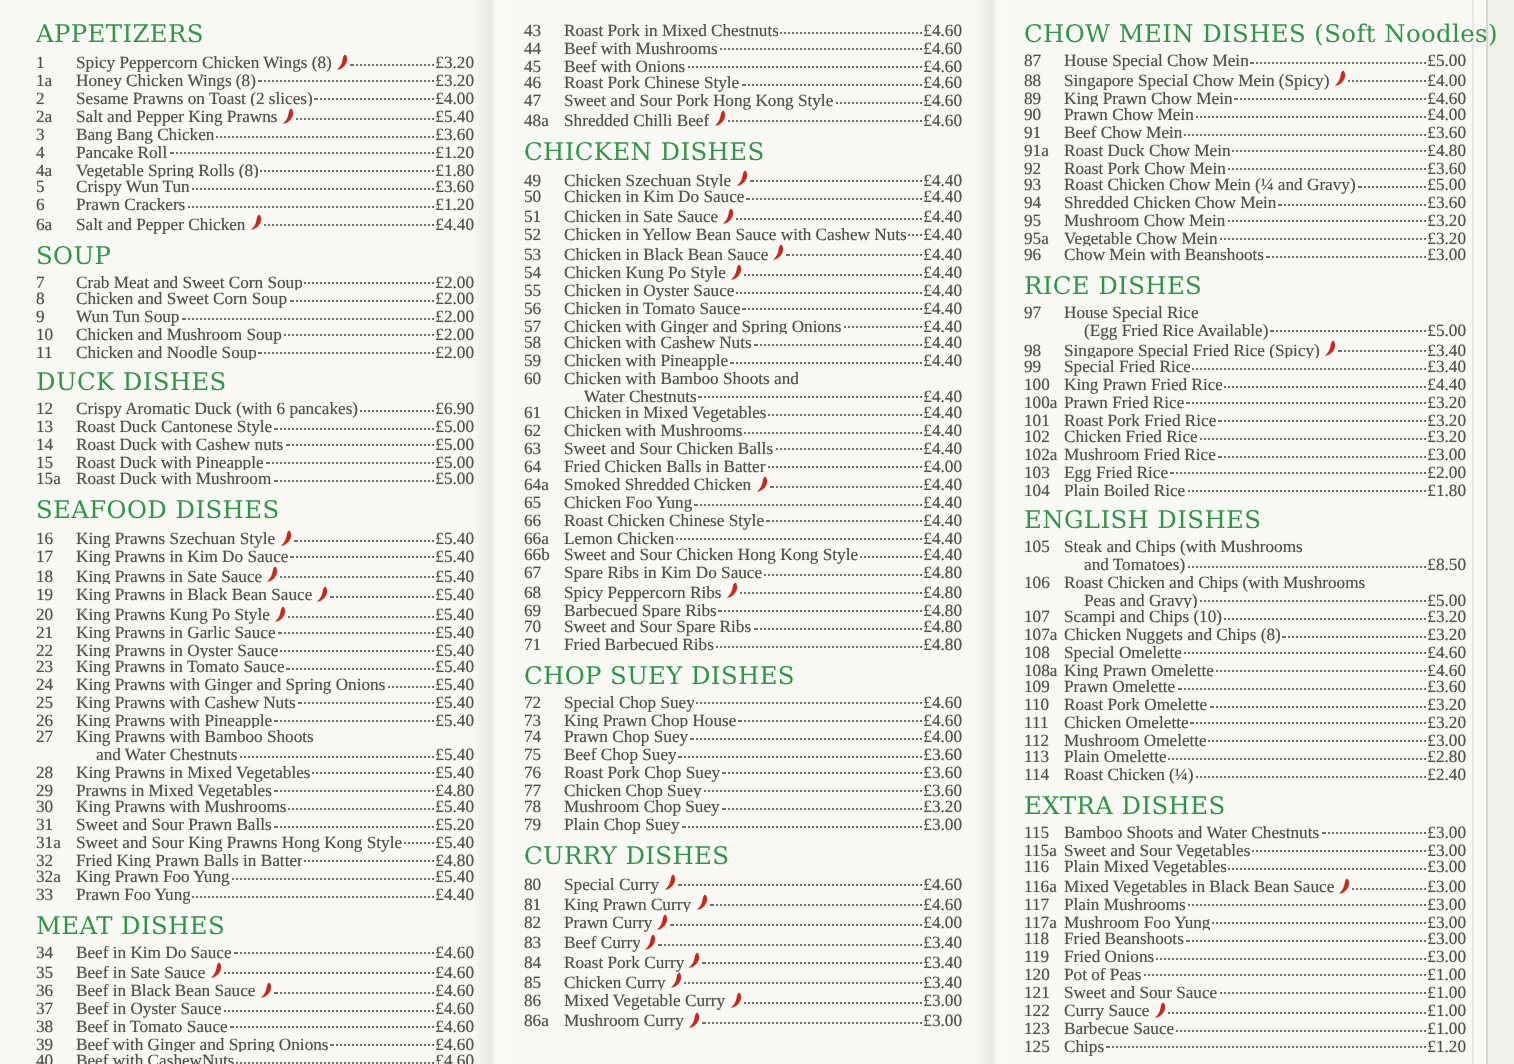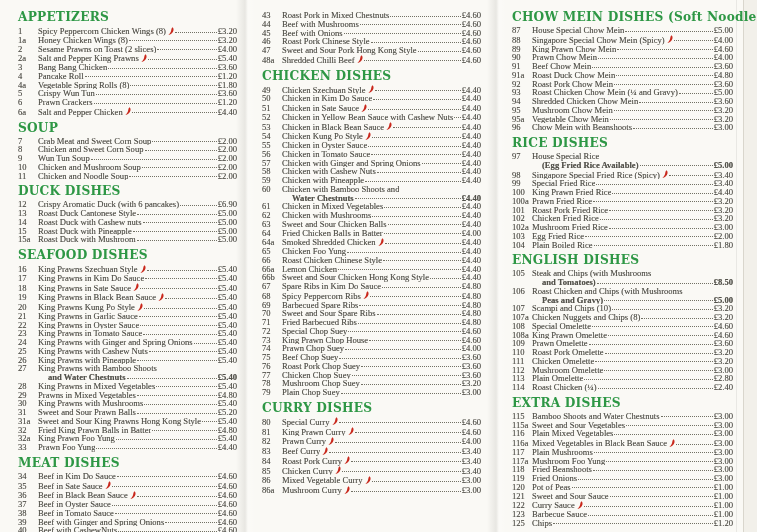--- a/index.html
+++ b/index.html
@@ -2,31 +2,31 @@
 <html><head>
 <meta charset="utf-8">
 <style>
   html,body{margin:0;padding:0;background:#e8e6e1;}
   .page{position:relative;width:757px;height:532px;background:#faf9f5;overflow:hidden;
         font-family:"Liberation Serif",serif;color:var(--ink,#52514a);}
   .col{position:absolute;top:11px;}
   .col-1{left:18px;width:219px;}
   .col-2{left:262px;width:219px;}
   .col-3{left:512px;width:221px;}
-  .heading{font-family:"DejaVu Serif",serif;font-weight:bold;font-size:12.2px;line-height:13px;
+  .heading{font-family:"DejaVu Serif",serif;font-weight:normal;font-size:12.2px;line-height:13px;
            color:var(--heading,#2e9745);margin:5px 0 2px 0;letter-spacing:0.2px;white-space:nowrap;}
   .section:first-child .heading{margin-top:0;}
   .row{display:flex;align-items:baseline;line-height:8.75px;font-size:8.6px;white-space:nowrap;
        text-shadow:0 0 0.5px rgba(82,81,74,0.55);}
   .num{width:20px;flex:0 0 auto;}
   .name{flex:0 1 auto;overflow:hidden;}
   .chili-wrap{flex:0 0 auto;margin-left:2px;position:relative;top:0.5px;}
   .dots{flex:1 1 0;min-width:0;border-bottom:1.2px dotted #727164;margin:0 1px;position:relative;top:-1.5px;}
   .price{flex:0 0 auto;}
-  .cont{padding-left:30px;font-weight:bold;}
+  .cont{padding-left:30px;}
   .fold{position:absolute;top:0;bottom:0;width:20px;pointer-events:none;
         background:linear-gradient(90deg,rgba(0,0,0,0) 0%,rgba(110,108,100,0.13) 45%,rgba(255,255,255,0.25) 60%,rgba(0,0,0,0) 100%);}
   .fold-1{left:236px;}
   .fold-2{left:487px;}
   .paper-edge{position:absolute;top:0;bottom:0;right:0;width:13px;background:#f2f0ea;
         border-left:1px solid #d9d6cd;pointer-events:none;}
   .edge-line{position:absolute;top:0;bottom:0;width:1px;background:rgba(90,88,80,0.10);pointer-events:none;}
   .edge-line-1{right:20px;}
   .edge-line-2{right:8px;background:rgba(90,88,80,0.07);}
 </style>
@@ -586,20 +586,21 @@
           <span class="price">£4.80</span>
         </div>
         <div class="row">
           <span class="num">71</span>
           <span class="name">Fried Barbecued Ribs</span>
           <span class="dots"></span>
           <span class="price">£4.80</span>
         </div>
       </div>
       <div class="section">
+        <h2 class="heading">CHOP SUEY DISHES</h2>
         <div class="row">
           <span class="num">72</span>
           <span class="name">Special Chop Suey</span>
           <span class="dots"></span>
           <span class="price">£4.60</span>
         </div>
         <div class="row">
           <span class="num">73</span>
           <span class="name">King Prawn Chop House</span>
           <span class="dots"></span>

